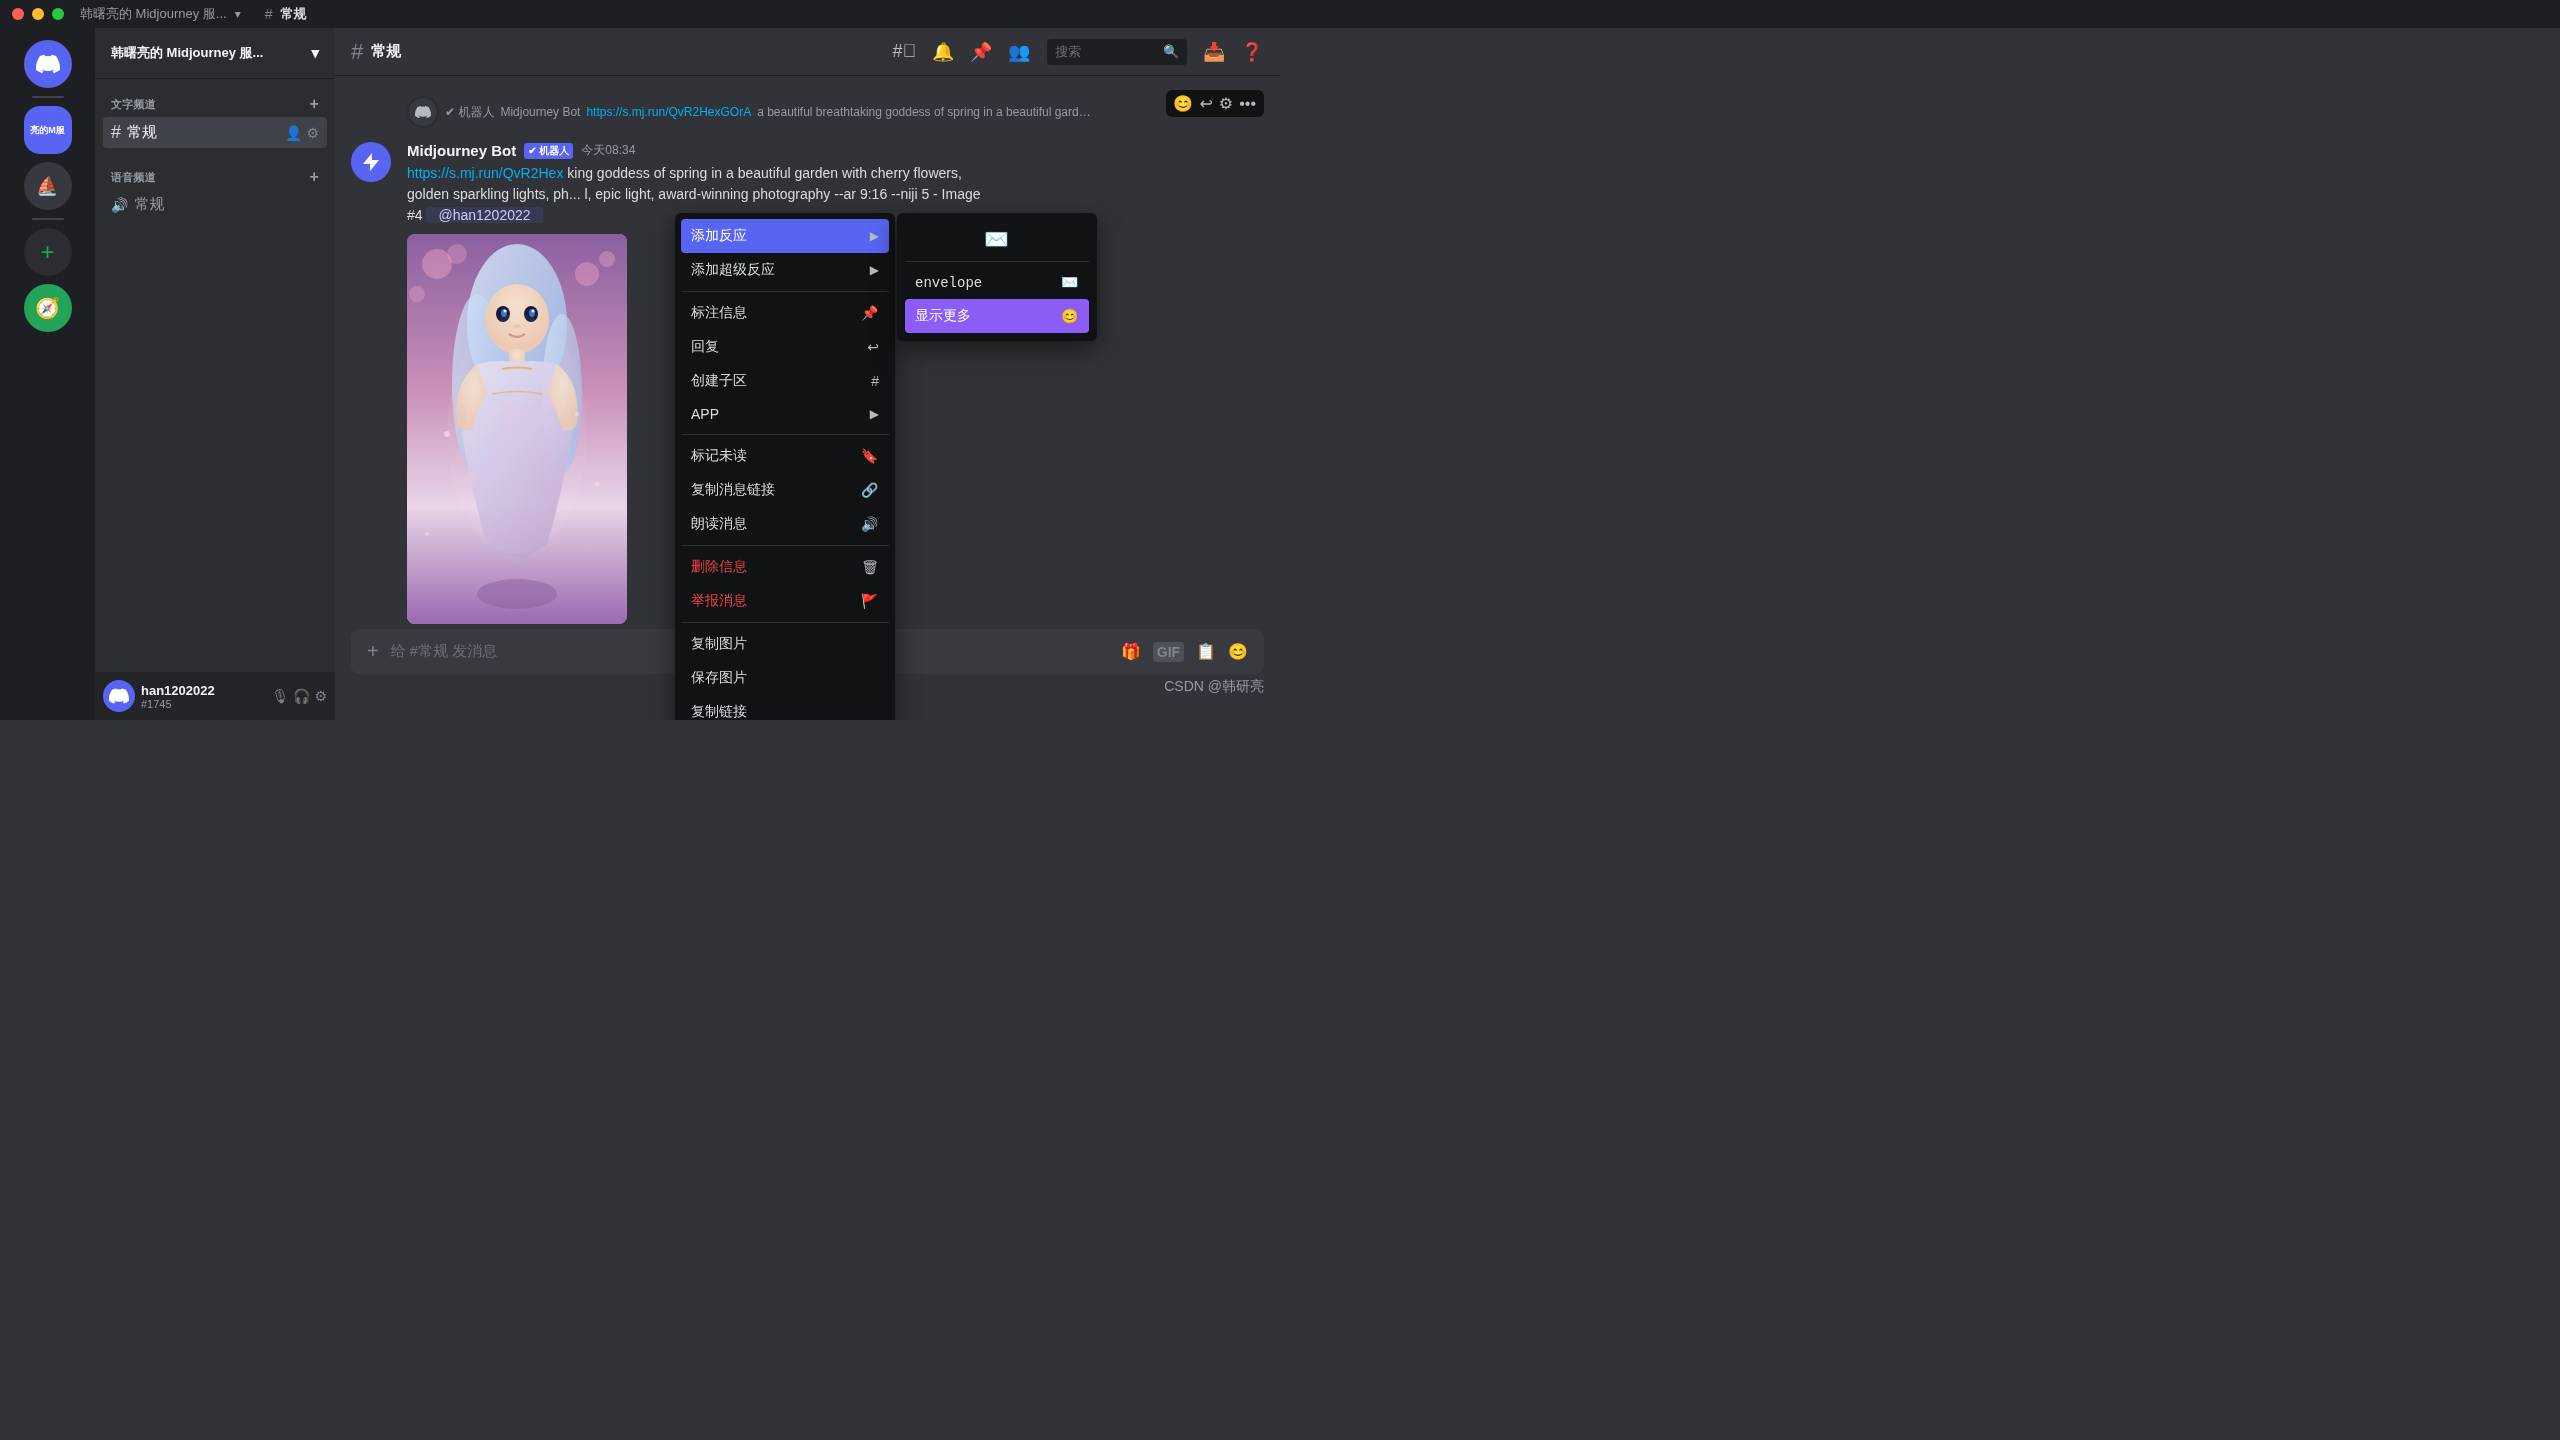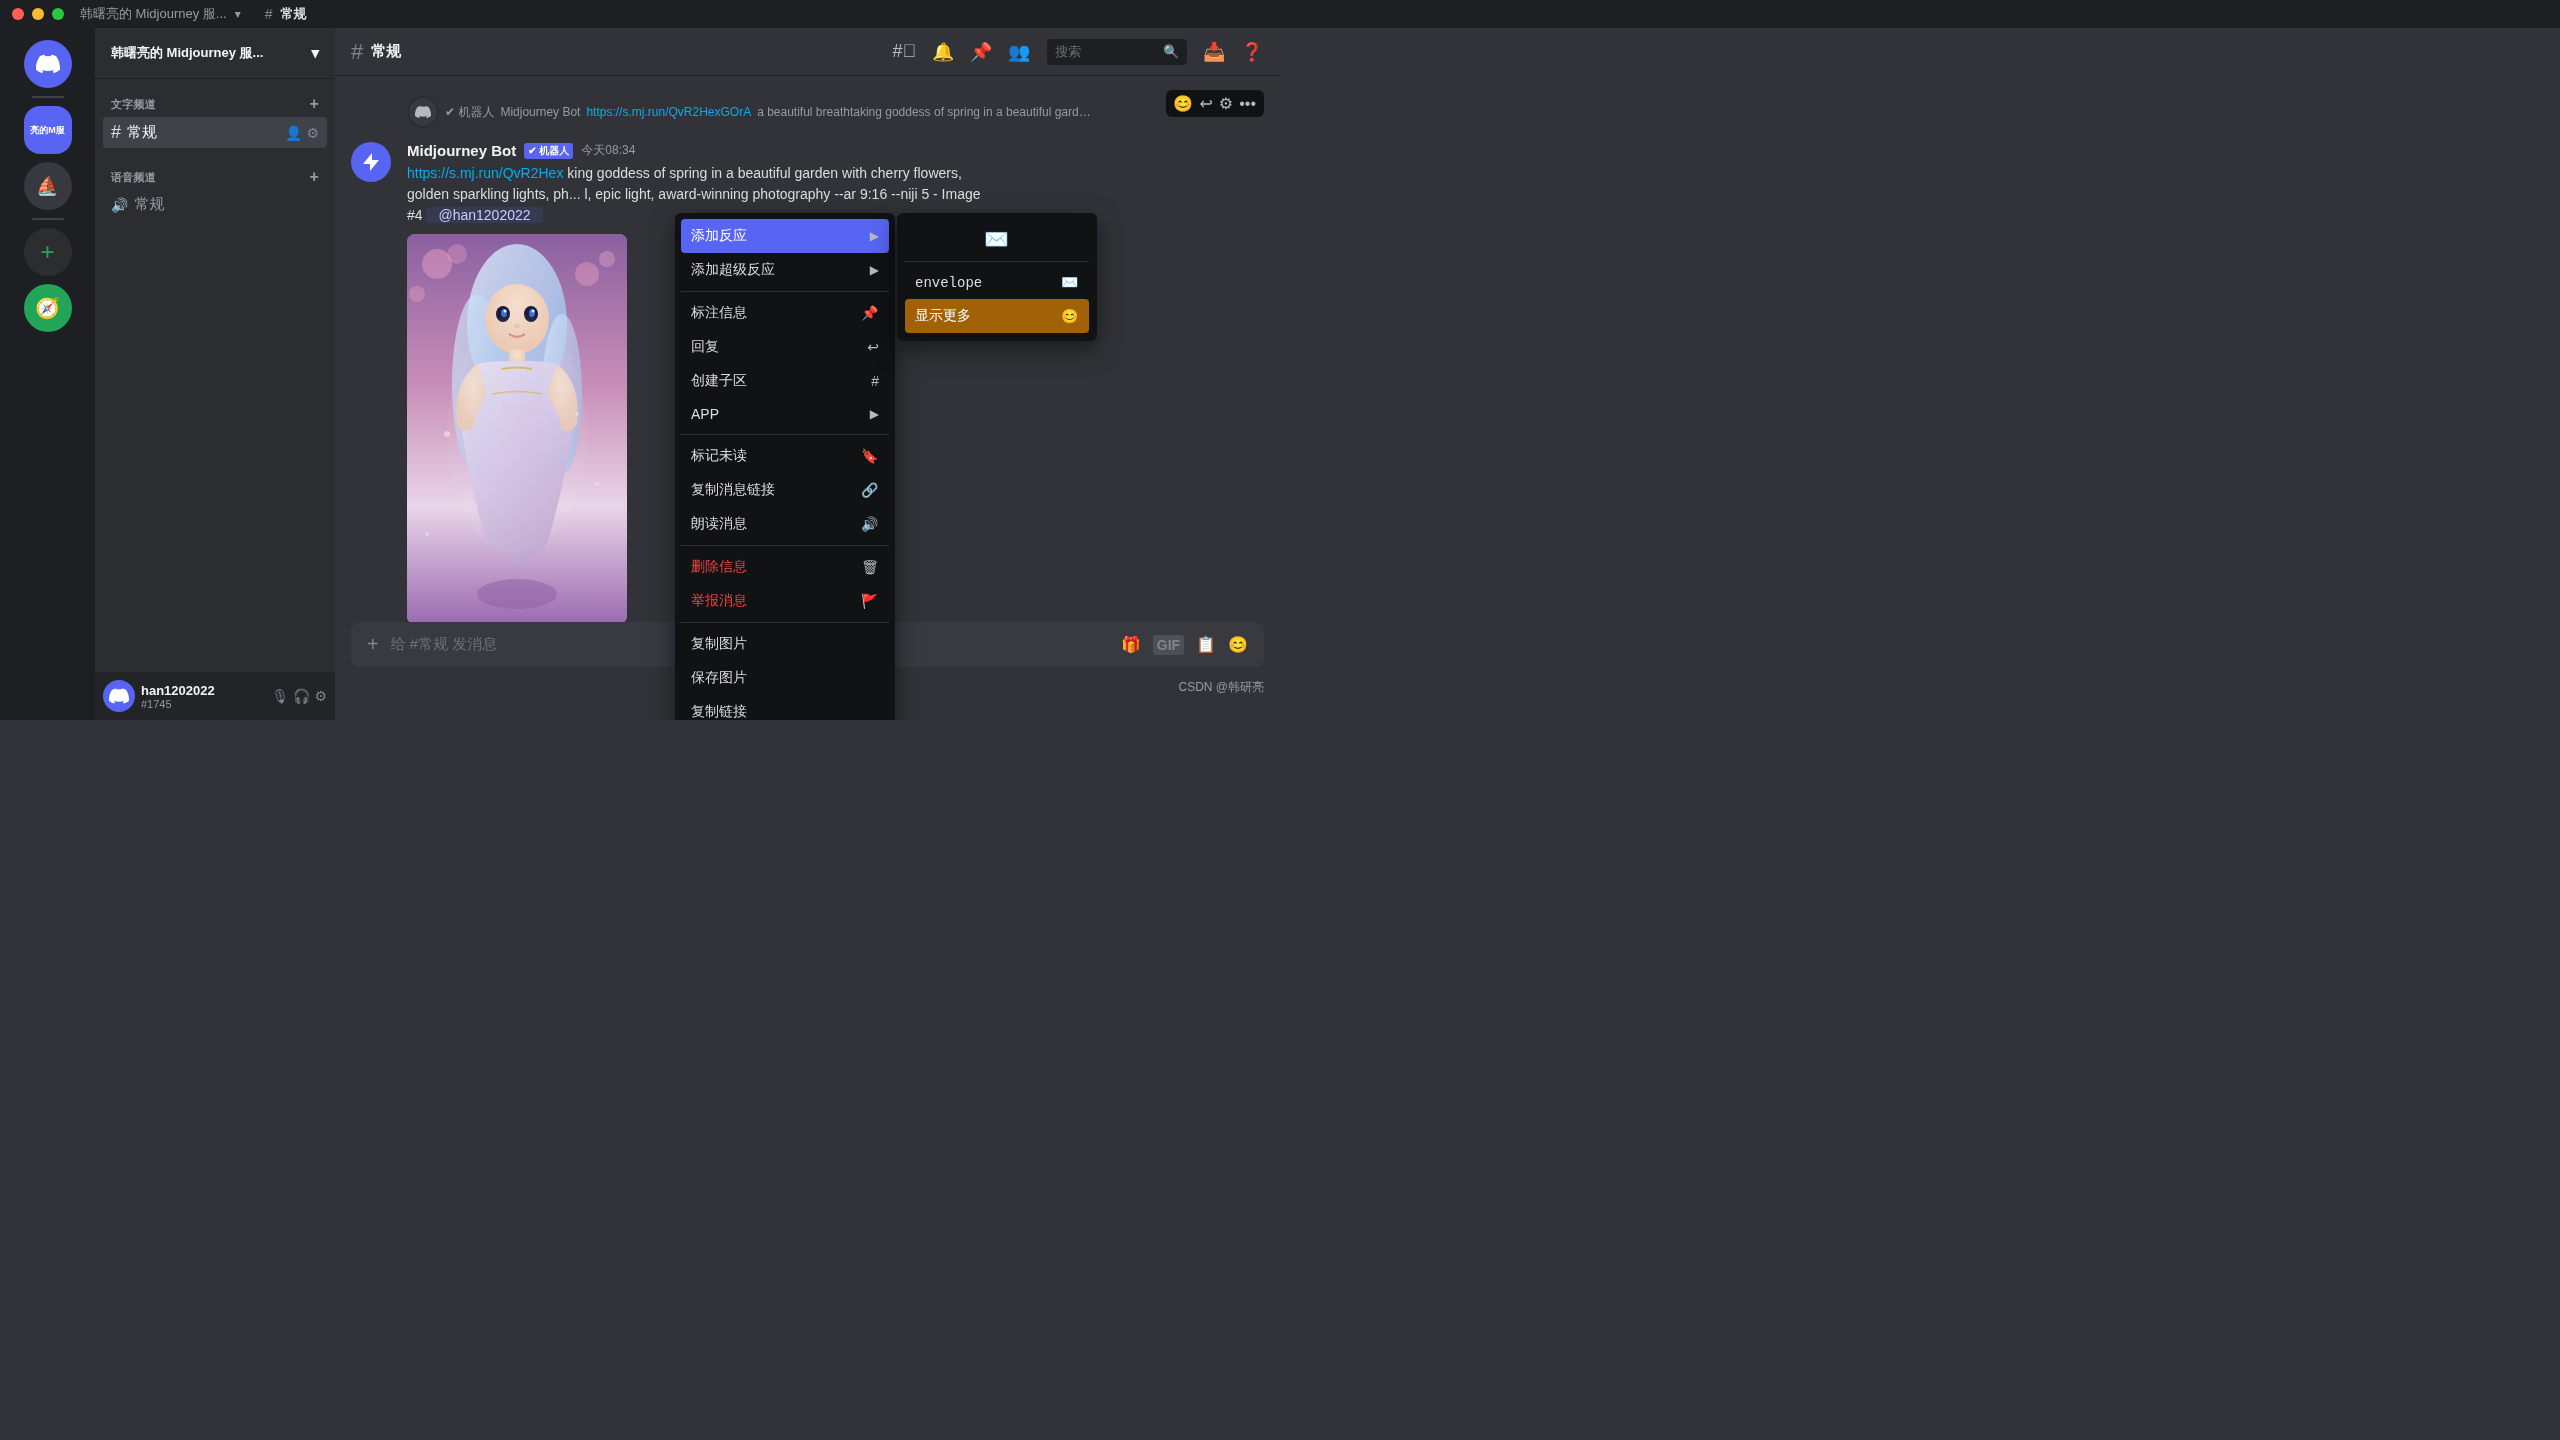--- a/index.html
+++ b/index.html
@@ -397,21 +397,21 @@
       align-items: center;
       justify-content: space-between;
       padding: 8px 10px;
       border-radius: 4px;
       cursor: pointer;
       font-size: 14px;
       color: #dcddde;
       font-family: Liberation Mono, monospace;
     }
     .emoji-item.active {
-      background: #a16207;
+      background: #8b5cf6;
       color: white;
     }
 
     .small-avatar {
       width: 32px;
       height: 32px;
       border-radius: 50%;
       background: #36393f;
       display: flex;
       align-items: center;
@@ -657,21 +657,21 @@
       <div class="message-input">
         <span class="input-btn">+</span>
         <span class="input-placeholder">给 #常规 发消息</span>
         <div class="input-actions">
           <span style="cursor:pointer;font-size:16px;">🎁</span>
           <span style="cursor:pointer;font-size:14px;font-weight:700;color:#80848e;background:#4e5058;padding:2px 4px;border-radius:3px;">GIF</span>
           <span style="cursor:pointer;font-size:16px;">📋</span>
           <span style="cursor:pointer;font-size:16px;">😊</span>
         </div>
       </div>
-      <div style="text-align:right;margin-top:12px;font-size:12px;color:#949ba4;">CSDN @韩研亮</div>
+      <div style="text-align:right;margin-top:4px;font-size:14px;color:#949ba4;">CSDN @韩研亮</div>
     </div>
 
     <div class="context-menu">
 
       <div class="menu-item active">
         <span>添加反应</span>
         <span class="arrow">▶</span>
       </div>
 
       <div class="menu-item">

